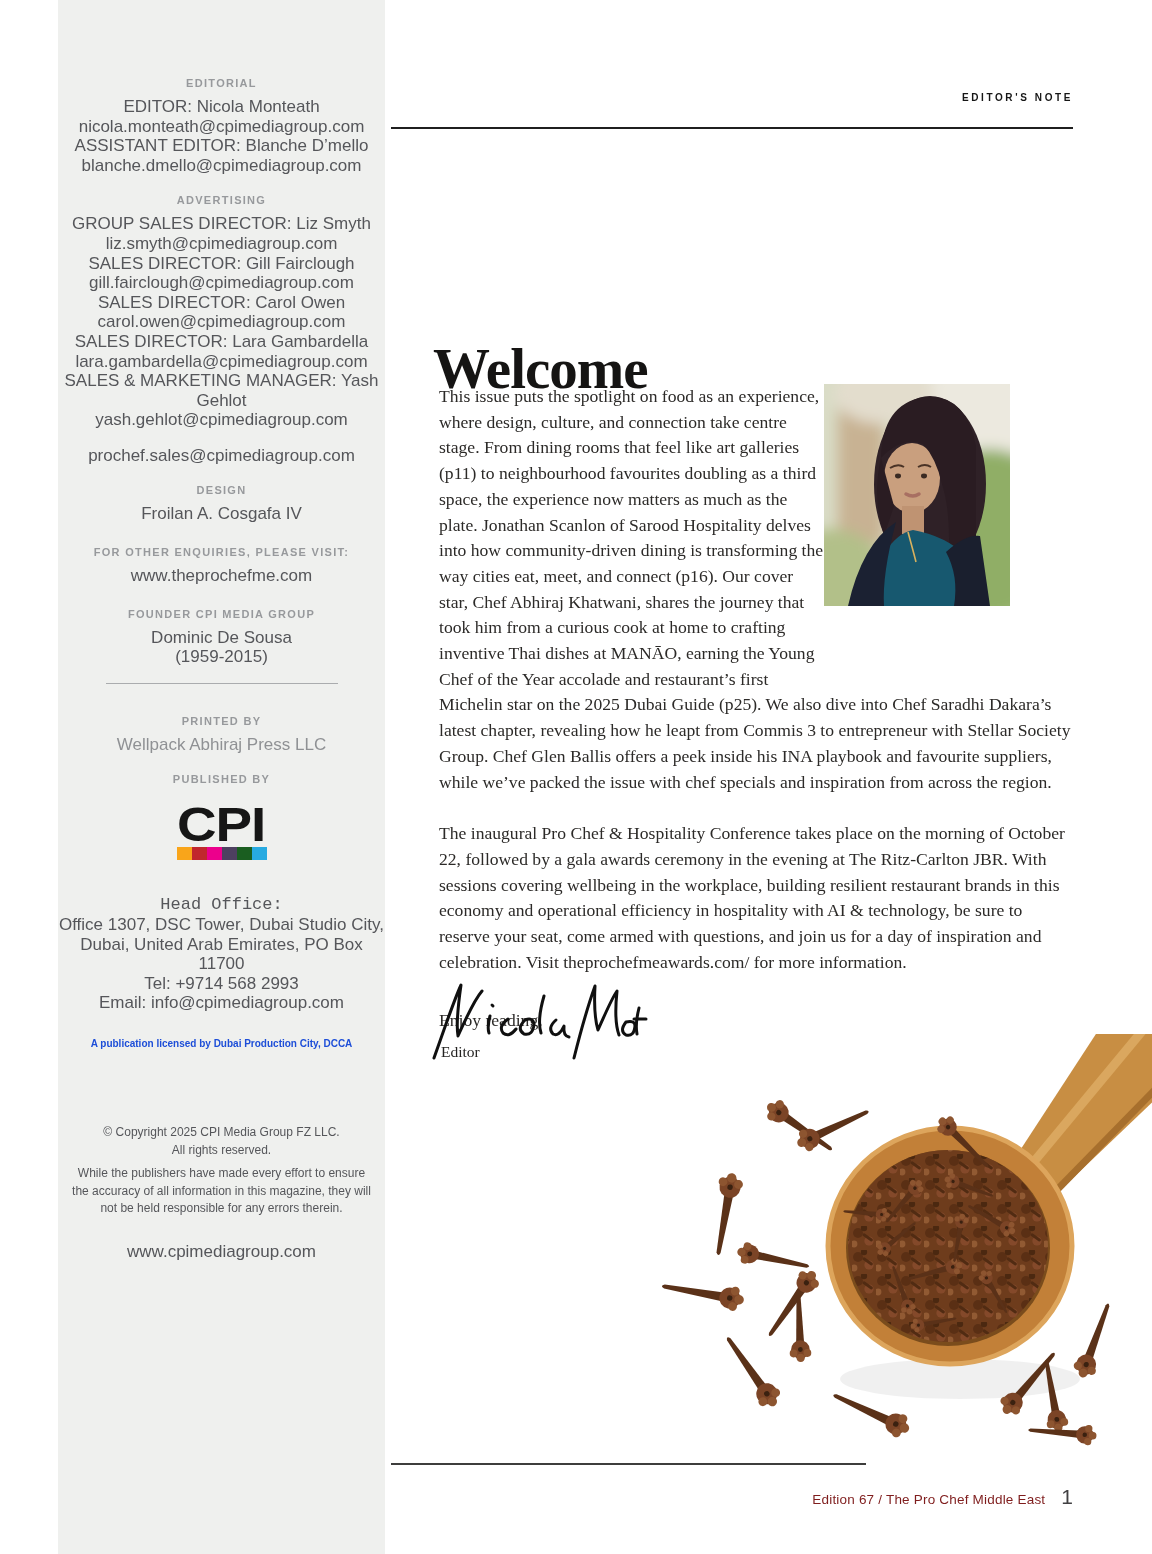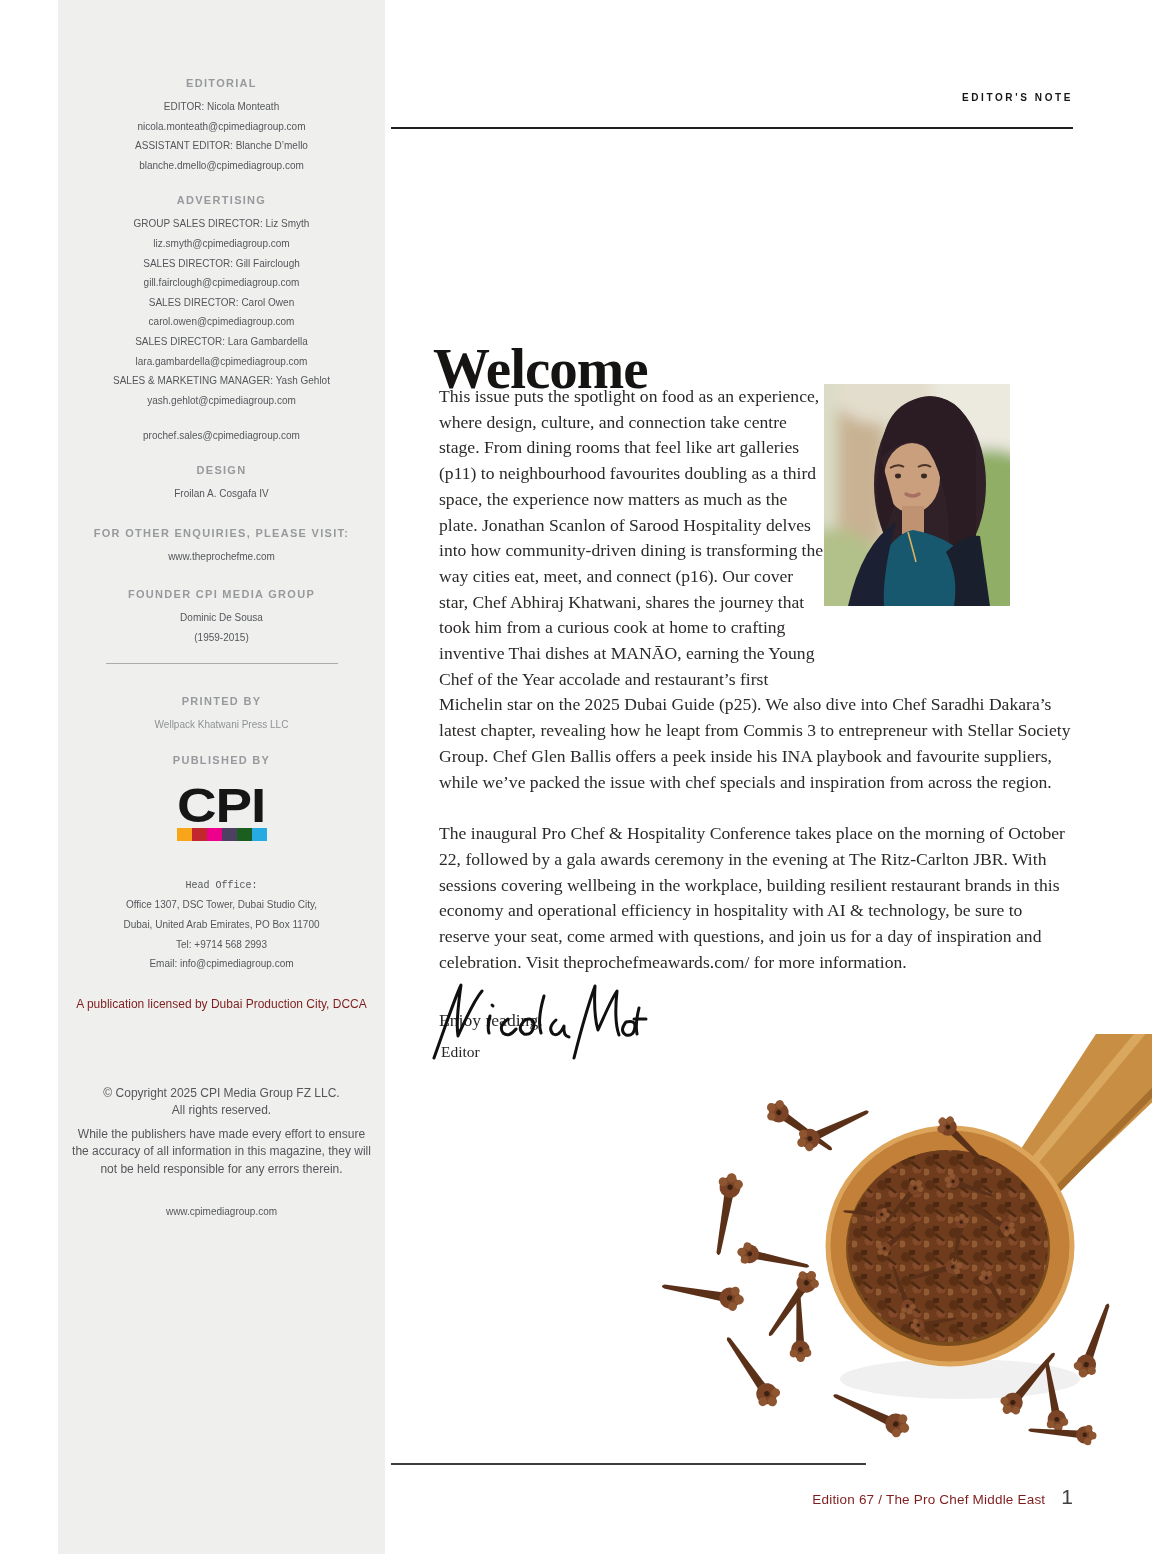--- a/index.html
+++ b/index.html
@@ -2,28 +2,28 @@
 <html><head>
 <meta charset="utf-8">
 <style>
   html,body{margin:0;padding:0;background:#ffffff;}
   body{width:1152px;height:1554px;position:relative;font-family:"Liberation Sans",sans-serif;overflow:hidden;}
 
   
   .sidebar{position:absolute;left:58px;top:0;width:327px;height:1554px;background:#eff0ee;text-align:center;}
   .logo-wrap{margin:80px 0 0 62px;width:210px;text-align:left;}
   .side-h{font-weight:bold;font-size:11px;line-height:15px;color:#97999c;letter-spacing:1.3px;}
-  .side-line{font-size:10px;line-height:19.6px;color:#55565a;}
+  .side-line{font-size:17px;line-height:19.6px;color:#55565a;}
   .side-line.lighter{color:#8f9194;}
   .blk{margin-top:0;}
   .m18{margin-top:18px;}.m16{margin-top:16px;}.m17{margin-top:17px;}
   .m22{margin-top:22px;}.m21{margin-top:21px;}.m30{margin-top:30px;}
   .gap-h{margin-bottom:6px;}
   .side-divider{width:232px;height:1px;background:#aaacae;border:none;margin:16px auto 0 auto;}
-  .license-line{font-size:12px;line-height:17px;color:#7f1d1d;white-space:nowrap;}
+  .license-line{font-size:10px;line-height:17px;color:#1d4ed8;white-space:nowrap;font-weight:bold;}
   .copy-line{font-size:12px;line-height:17.5px;color:#55565a;}
   .cpi-wrap{margin-top:12px;}
 
   
   .section-label{position:absolute;top:92px;right:79px;font-weight:bold;font-size:10px;letter-spacing:2.6px;color:#161616;text-align:right;}
   .top-rule{position:absolute;left:391px;top:127px;width:682px;height:2px;background:#1f1f1f;}
   .main-title{position:absolute;left:433px;top:298px;font-family:"Liberation Serif",serif;font-weight:bold;font-size:57px;letter-spacing:-1px;color:#151413;}
   .body-copy{position:absolute;left:435px;top:380px;width:641px;font-family:"Liberation Serif",serif;font-size:17.6px;line-height:25.7px;color:#2c2a28;}
   .body-copy p{margin:4px;}
   .body-copy p + p{margin-top:26px;}
@@ -82,21 +82,21 @@
   <div class="blk m21">
     <div class="side-h gap-h">FOUNDER CPI MEDIA GROUP</div>
     <div class="side-line">Dominic De Sousa</div>
     <div class="side-line">(1959-2015)</div>
   </div>
 
   <hr class="side-divider">
 
   <div class="blk m30">
     <div class="side-h gap-h">PRINTED BY</div>
-    <div class="side-line lighter">Wellpack Khatwani Press LLC</div>
+    <div class="side-line lighter">Wellpack Abhiraj Press LLC</div>
   </div>
 
   <div class="blk m18">
     <div class="side-h">PUBLISHED BY</div>
     <div class="cpi-wrap">
       <svg width="94" height="62" viewBox="0 0 94 62">
         <text x="2" y="42" font-family="Liberation Sans, sans-serif" font-weight="bold" font-size="48" fill="#161616" letter-spacing="-1" textLength="88" lengthAdjust="spacingAndGlyphs">CPI</text>
         <rect x="2" y="48" width="15" height="13" fill="#f9a51a"></rect>
         <rect x="17" y="48" width="15" height="13" fill="#c1272d"></rect>
         <rect x="32" y="48" width="15" height="13" fill="#ec008c"></rect>

